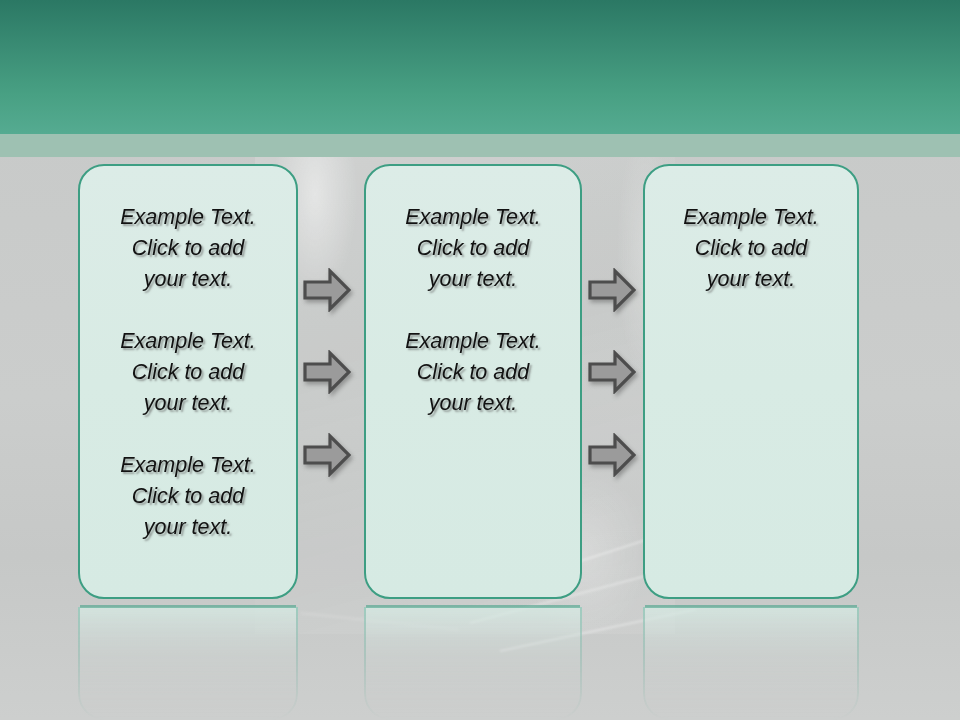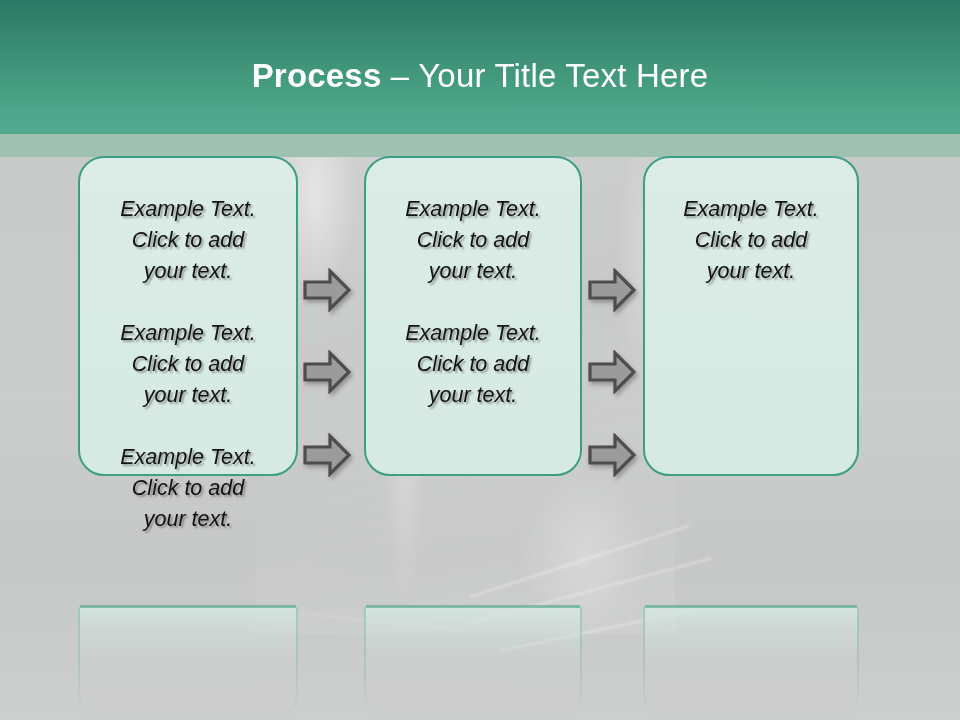--- a/index.html
+++ b/index.html
@@ -44,21 +44,21 @@
   }
   .header-title .t-bold{font-weight:bold;}
   .header-title .t-rest{font-weight:normal;}
   .header-band{
     position:absolute;left:0;top:134px;width:960px;height:23px;
     background:#9ec1b2;
   }
 
   
   .box{
-    position:absolute;top:156px;height:320px;
+    position:absolute;top:164px;height:435px;
     border:2.5px solid #3d9e83;border-radius:26px;
     background:linear-gradient(180deg,#dcece7 0%,#d8ebe4 50%,#d6eae3 100%);
     box-sizing:border-box;
   }
   .box1{left:78px;width:220px;}
   .box2{left:364px;width:218px;}
   .box3{left:643px;width:216px;}
 
   .box-body{
     position:absolute;left:8px;right:8px;top:36px;
@@ -108,23 +108,20 @@
 <div class="slide">
 
   <div class="bg-base"></div>
   <div class="bg-texture"></div>
   <div class="bg-streak s1"></div>
   <div class="bg-streak s2"></div>
   <div class="bg-streak s3"></div>
   <div class="bg-streak s4"></div>
 
   <div class="header"></div>
-  <div class="header-title">
-    <span class="t-bold">Process</span><span class="t-rest"> – Your Title Text Here</span>
-  </div>
   <div class="header-band"></div>
 
   <div class="refl refl1"></div>
   <div class="refl refl2"></div>
   <div class="refl refl3"></div>
   <div class="refl-top rt1"></div>
   <div class="refl-top rt2"></div>
   <div class="refl-top rt3"></div>
 
   <div class="box box1">

